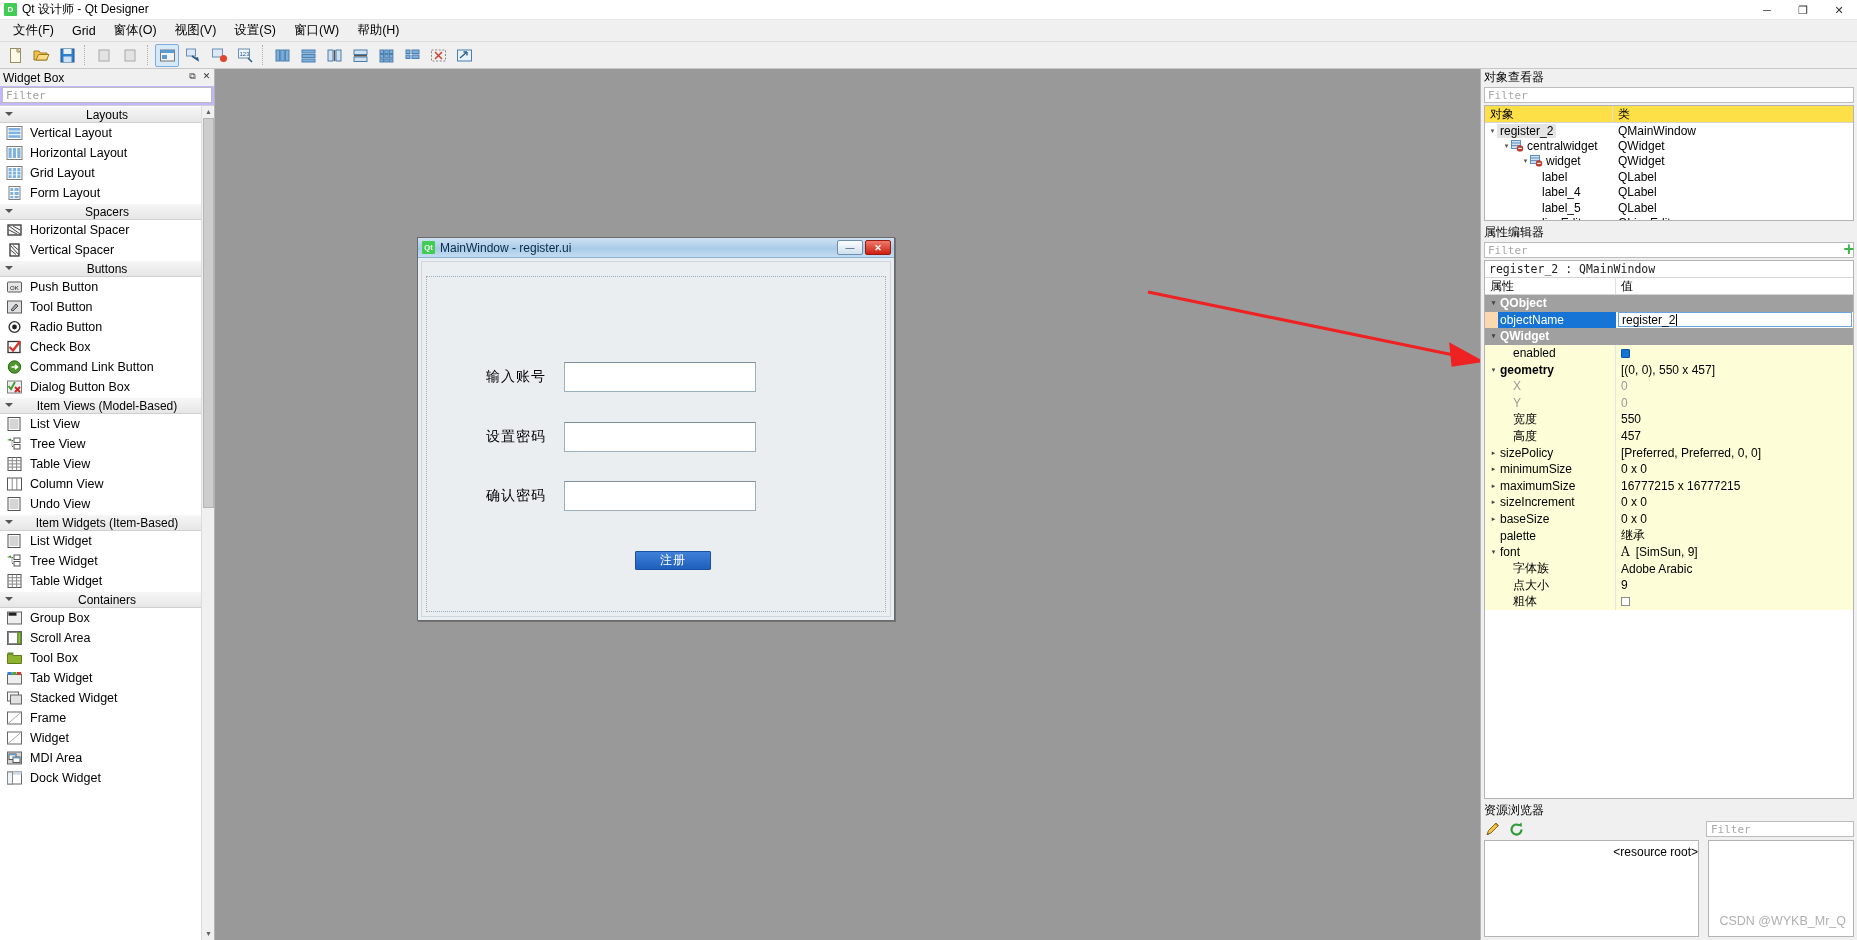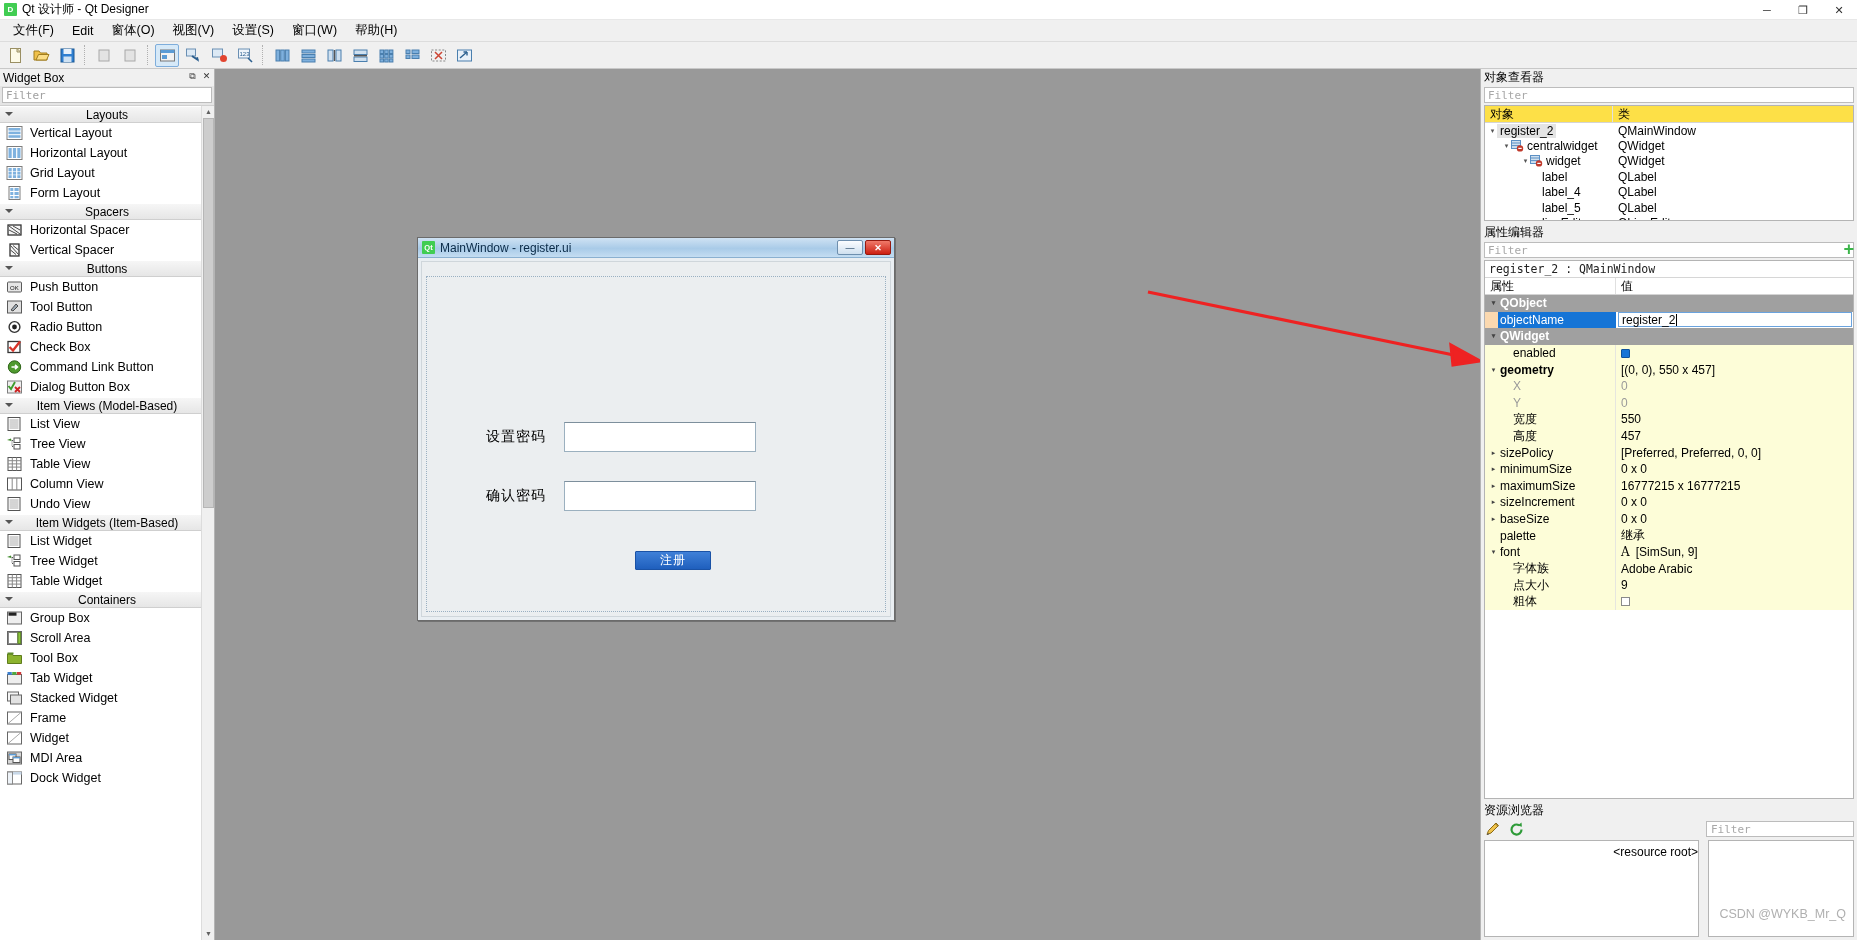--- a/index.html
+++ b/index.html
@@ -86,21 +86,21 @@
   
   #main {
     display: flex;
     height: 871px;
     background: #999999;
   }
 
   
   #widgetbox {
     width: 215px;
-    background: #e5e5e5;
+    background: #c4b5fd;
     display: flex;
     flex-direction: column;
     border-right: 1px solid #b4b4b4;
   }
   .dock-title {
     height: 17px;
     background: #f0f0f0;
     display: flex;
     align-items: center;
     padding: 0 3px;
@@ -509,42 +509,42 @@
     padding: 4px 0 0 8px;
   }
   .res-right {
     flex: 1;
     background: #fff;
     border: 1px solid #b4b4b4;
     position: relative;
   }
   #watermark {
     position: absolute;
-    right: 7px; bottom: 15px;
+    right: 7px; bottom: 8px;
     font-size: 12.5px;
     color: #b0b0b0;
     font-family: "Liberation Sans", sans-serif;
   }
 </style>
 </head>
 <body>
 
 <div id="titlebar">
   <div class="qt-logo">D</div>
   <div class="title-text">Qt 设计师 - Qt Designer</div>
   <div class="win-btns">
     <div class="min">─</div>
     <div class="max">❐</div>
     <div class="close">✕</div>
   </div>
 </div>
 
 <div id="menubar">
   <div class="menu-item">文件(F)</div>
-  <div class="menu-item">Edit</div>
+  <div class="menu-item">Grid</div>
   <div class="menu-item">窗体(O)</div>
   <div class="menu-item">视图(V)</div>
   <div class="menu-item">设置(S)</div>
   <div class="menu-item">窗口(W)</div>
   <div class="menu-item">帮助(H)</div>
 </div>
 
 <div id="toolbar">
   <div class="tb-btn">
     <svg width="17" height="17" viewBox="0 0 17 17">
@@ -979,20 +979,24 @@
         <div class="form-qt">Qt</div>
         <div class="form-title-text">MainWindow - register.ui</div>
         <div class="form-winbtns">
           <div class="b">—</div>
           <div class="b close">✕</div>
         </div>
       </div>
       <div class="form-body">
         <div class="inner-dash"></div>
 
+        <div class="form-row" style="left:38px; top:100px;">
+          <div class="form-label">输入账号</div>
+          <div class="form-input"></div>
+        </div>
 
         <div class="form-row" style="left:38px; top:160px;">
           <div class="form-label">设置密码</div>
           <div class="form-input"></div>
         </div>
 
         <div class="form-row" style="left:38px; top:219px;">
           <div class="form-label">确认密码</div>
           <div class="form-input"></div>
         </div>

